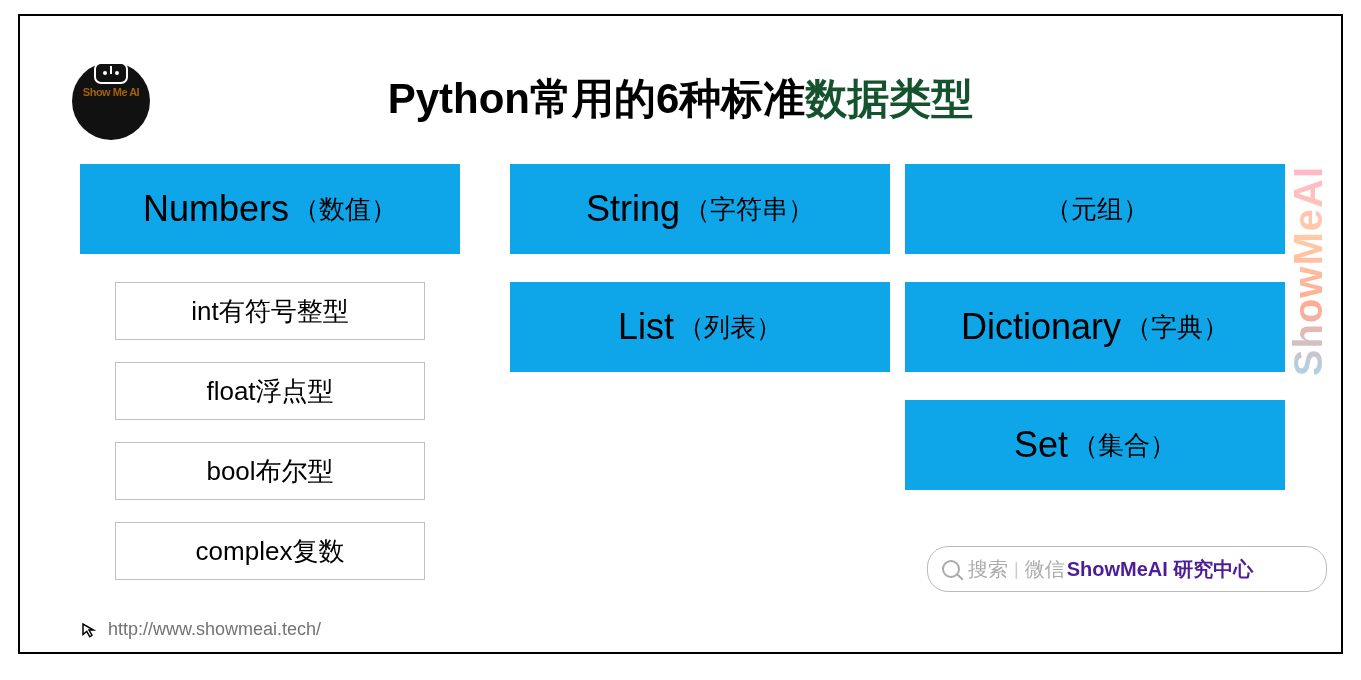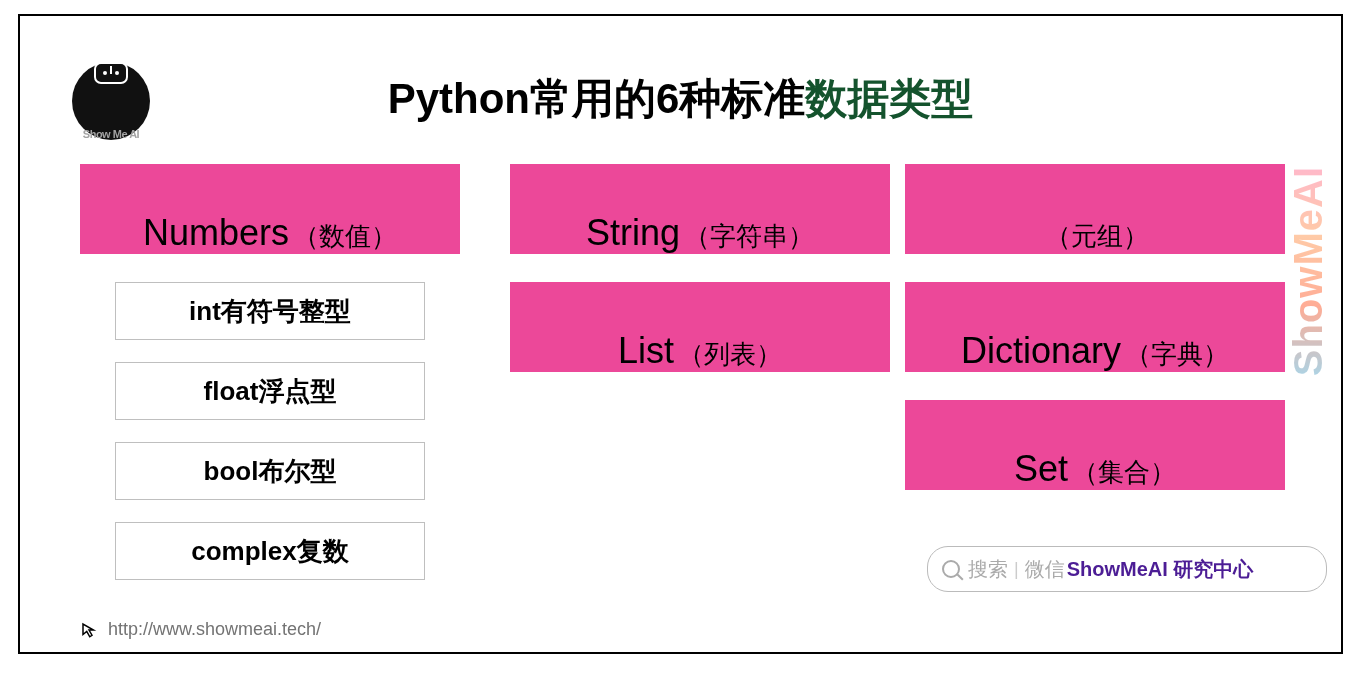--- a/index.html
+++ b/index.html
@@ -21,26 +21,25 @@
   background: #fff;
 }
 .logo {
   position: absolute;
   left: 52px;
   top: 46px;
   width: 78px;
   height: 78px;
   border-radius: 50%;
   background: #111;
-  color: #a3a3a3;
+  color: #a16207;
   display: flex;
   flex-direction: column;
   align-items: center;
-  justify-content: space-between;
-  gap: 36px;
+  justify-content: flex-start;
 }
 .logo .face {
   width: 34px;
   height: 22px;
   border: 2.5px solid #fff;
   border-radius: 7px;
   position: relative;
   margin-bottom: 2px;
 }
 .logo .face::before, .logo .face::after {
@@ -77,42 +76,41 @@
   color: #000;
 }
 .title .accent { color: #14532d; }
 
 .col { position: absolute; width: 380px; }
 .col1 { left: 60px; top: 148px; }
 .col2 { left: 490px; top: 148px; }
 .col3 { left: 885px; top: 148px; }
 
 .box-main {
-  background: #ec4899;
+  background: #0ea5e9;
   height: 90px;
   display: flex;
-  align-items: flex-end;
+  align-items: center;
   justify-content: center;
   margin-bottom: 28px;
 }
 .box-main .en { font-size: 36px; font-weight: 500; color: #000; }
 .box-main .zh { font-size: 26px; color: #000; margin-left: 4px; }
 
 .box-sub {
   border: 1.5px solid #bfbfbf;
   height: 58px;
   display: flex;
   align-items: center;
   justify-content: center;
   font-size: 26px;
   color: #000;
   margin-bottom: 22px;
   width: 310px;
   margin-left: 35px;
-  font-weight: bold;
 }
 
 .col2 .box-main, .col3 .box-main { }
 .col3 .box-main:nth-child(3) { margin-bottom: 0; }
 
 .search-box {
   position: absolute;
   right: 14px;
   bottom: 60px;
   width: 400px;

